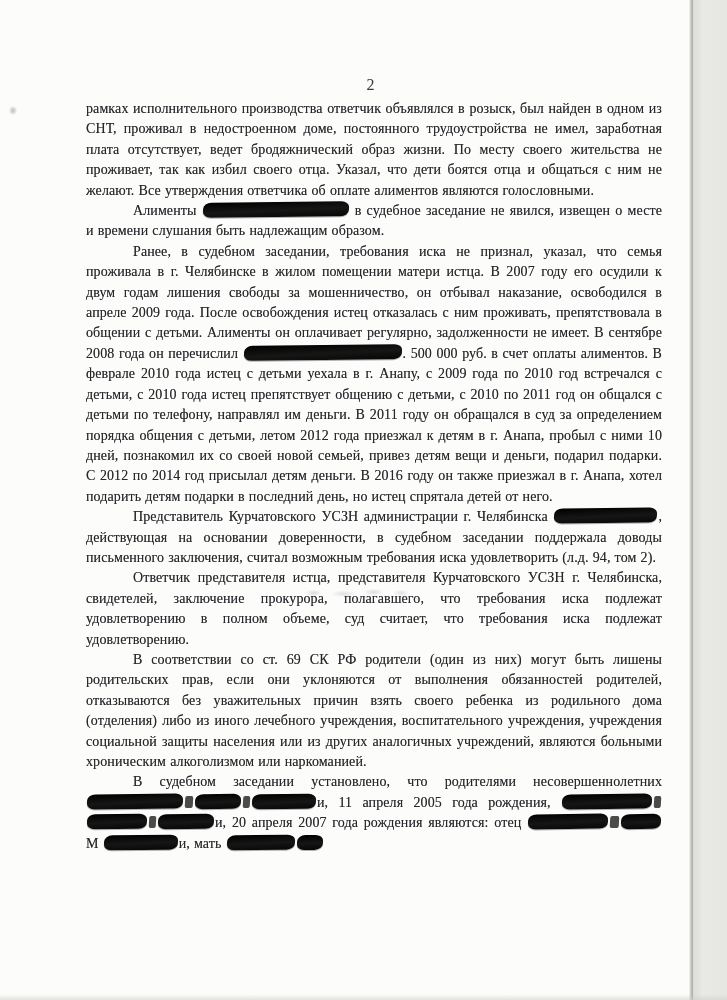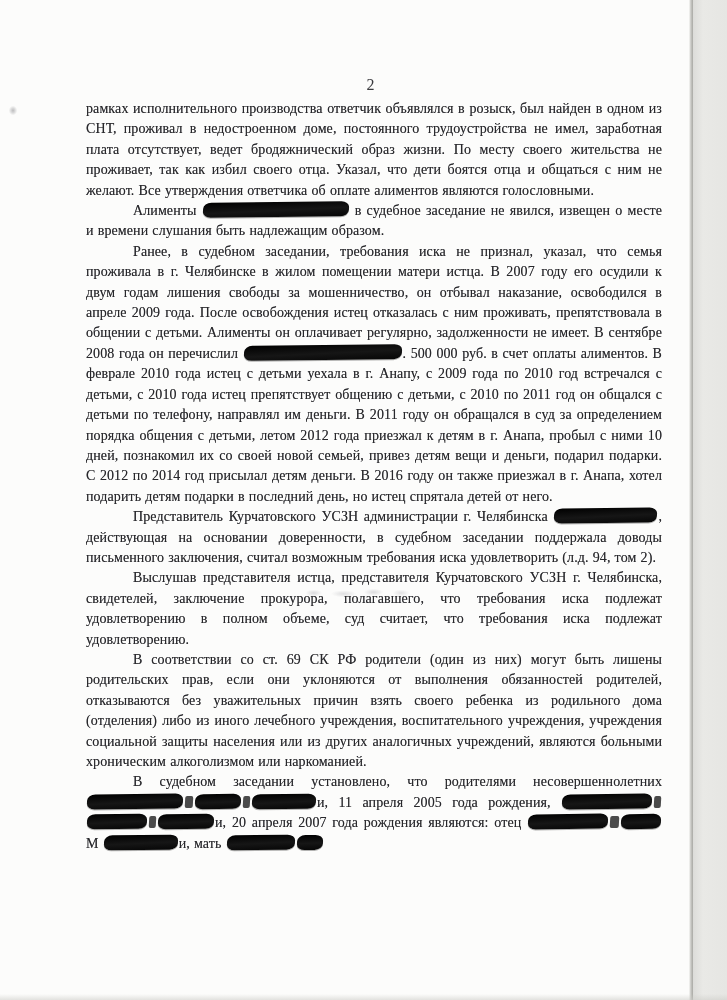--- a/index.html
+++ b/index.html
@@ -109,18 +109,18 @@
   <div class="corner-smudge"></div>
   <div class="bleed-smudge"></div>
 
   <div class="page-number">2</div>
 
   <div class="doc-body">
       <p class="para"><span>рамках исполнительного производства ответчик объявлялся в розыск, был найден в одном из СНТ, проживал в недостроенном доме, постоянного трудоустройства не имел, заработная плата отсутствует, ведет бродяжнический образ жизни. По месту своего жительства не проживает, так как избил своего отца. Указал, что дети боятся отца и общаться с ним не желают. Все утверждения ответчика об оплате алиментов являются голословными.</span></p>
       <p class="para indent"><span>Алименты </span><span class="redact" style="width: 146px;"></span><span> в судебное заседание не явился, извещен о месте и времени слушания быть надлежащим образом.</span></p>
       <p class="para indent"><span>Ранее, в судебном заседании, требования иска не признал, указал, что семья проживала в г. Челябинске в жилом помещении матери истца. В 2007 году его осудили к двум годам лишения свободы за мошенничество, он отбывал наказание, освободился в апреле 2009 года. После освобождения истец отказалась с ним проживать, препятствовала в общении с детьми. Алименты он оплачивает регулярно, задолженности не имеет. В сентябре 2008 года он перечислил </span><span class="redact" style="width: 158px;"></span><span>. 500 000 руб. в счет оплаты алиментов. В феврале 2010 года истец с детьми уехала в г. Анапу, с 2009 года по 2010 год встречался с детьми, с 2010 года истец препятствует общению с детьми, с 2010 по 2011 год он общался с детьми по телефону, направлял им деньги. В 2011 году он обращался в суд за определением порядка общения с детьми, летом 2012 года приезжал к детям в г. Анапа, пробыл с ними 10 дней, познакомил их со своей новой семьей, привез детям вещи и деньги, подарил подарки. С 2012 по 2014 год присылал детям деньги. В 2016 году он также приезжал в г. Анапа, хотел подарить детям подарки в последний день, но истец спрятала детей от него.</span></p>
       <p class="para indent"><span>Представитель Курчатовского УСЗН администрации г. Челябинска </span><span class="redact" style="width: 103px;"></span><span>, действующая на основании доверенности, в судебном заседании поддержала доводы письменного заключения, считал возможным требования иска удовлетворить (л.д. 94, том 2).</span></p>
-      <p class="para indent"><span>Выслушав представителя истца, представителя Курчатовского УСЗН г. Челябинска, свидетелей, заключение прокурора, полагавшего, что требования иска подлежат удовлетворению в полном объеме, суд считает, что требования иска подлежат удовлетворению.</span></p>
+      <p class="para indent"><span>Ответчик представителя истца, представителя Курчатовского УСЗН г. Челябинска, свидетелей, заключение прокурора, полагавшего, что требования иска подлежат удовлетворению в полном объеме, суд считает, что требования иска подлежат удовлетворению.</span></p>
       <p class="para indent"><span>В соответствии со ст. 69 СК РФ родители (один из них) могут быть лишены родительских прав, если они уклоняются от выполнения обязанностей родителей, отказываются без уважительных причин взять своего ребенка из родильного дома (отделения) либо из иного лечебного учреждения, воспитательного учреждения, учреждения социальной защиты населения или из других аналогичных учреждений, являются больными хроническим алкоголизмом или наркоманией.</span></p>
       <p class="para indent"><span>В судебном заседании установлено, что родителями несовершеннолетних </span><span class="redact" style="width: 96px;"></span><span class="redact dim" style="width: 8px;"></span><span class="redact" style="width: 46px;"></span><span class="redact dim" style="width: 7px;"></span><span class="redact" style="width: 64px;"></span><span>и, 11 апреля 2005 года рождения, </span><span class="redact" style="width: 90px;"></span><span class="redact dim" style="width: 7px;"></span><span class="redact" style="width: 60px;"></span><span class="redact dim" style="width: 7px;"></span><span class="redact" style="width: 56px;"></span><span>и, 20 апреля 2007 года рождения являются: отец </span><span class="redact" style="width: 80px;"></span><span class="redact dim" style="width: 9px;"></span><span class="redact" style="width: 40px;"></span><span> М </span><span class="redact" style="width: 74px;"></span><span>и, мать </span><span class="redact" style="width: 68px;"></span><span class="redact" style="width: 26px;"></span></p>
     </div>
 
 </div>
 
 </body></html>

